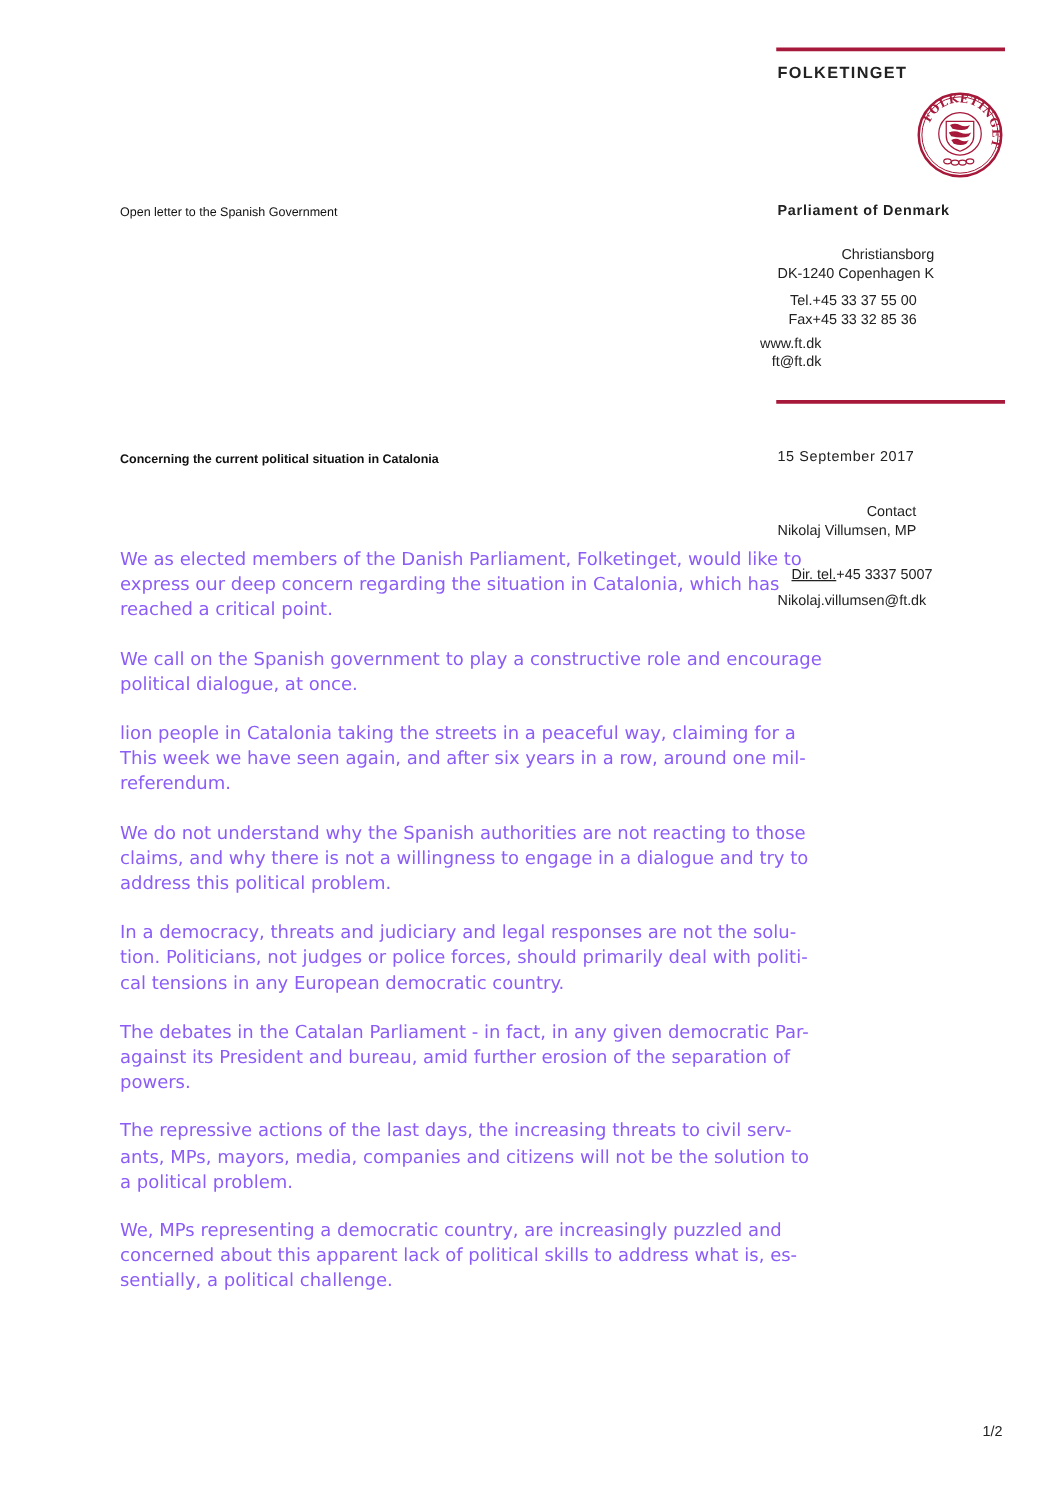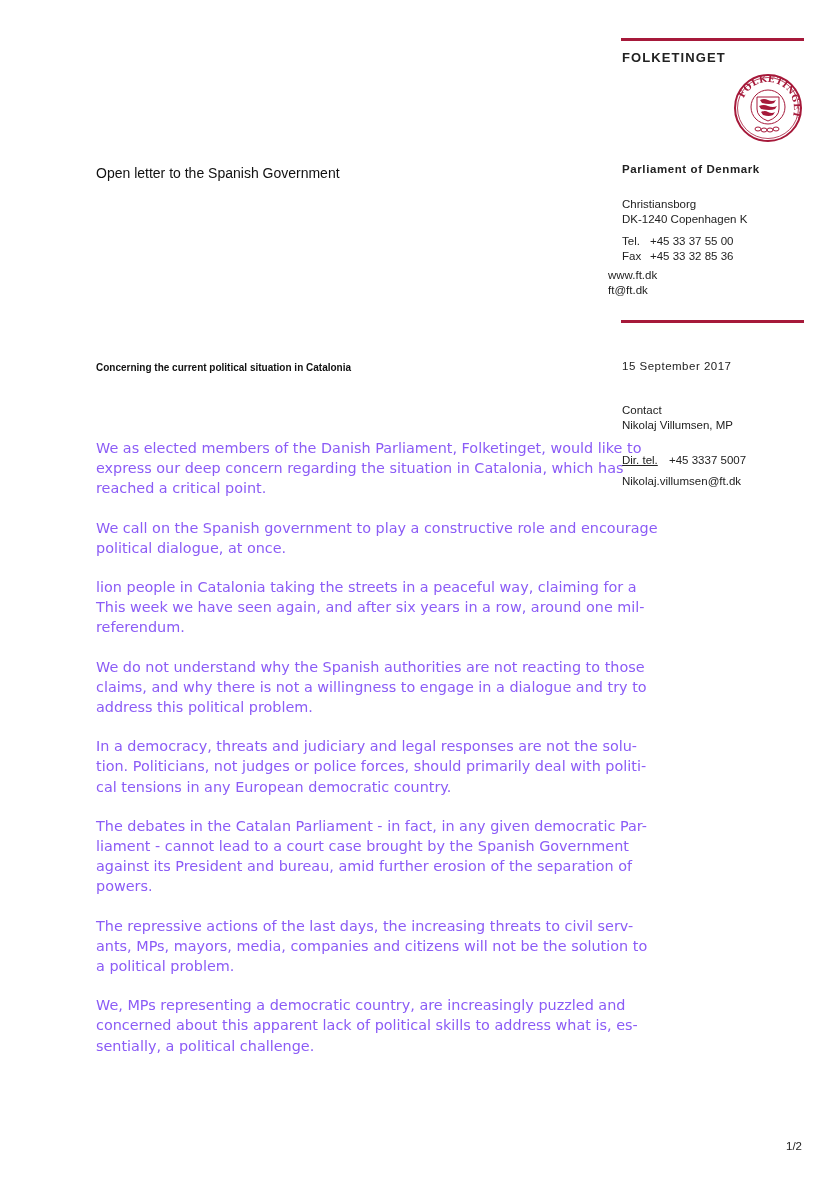--- a/index.html
+++ b/index.html
@@ -1,24 +1,24 @@
 <!DOCTYPE html>
 <html><head>
   <meta charset="utf-8">
   <style>
     html, body { margin: 0; padding: 0; background: #ffffff; }
     body { width: 840px; height: 1199px; position: relative; overflow: hidden; color: #111; }
     .abs { position: absolute; }
     .rule { position: absolute; left: 621px; width: 183px; height: 3px; background: #a6193a; }
     .brand { left: 622px; top: 50px; font-family: "Liberation Sans", sans-serif; font-weight: bold; font-size: 13px; letter-spacing: 1.1px; color: #222; }
     .seal { left: 733px; top: 73px; width: 70px; height: 70px; }
-    .side { font-family: "Liberation Sans", sans-serif; font-size: 11.5px; line-height: 15px; color: #222; }
+    .side { font-family: "Liberation Sans", sans-serif; font-size: 11.5px; line-height: 15px; color: #222; text-align: right; }
     .side-bold { font-weight: bold; letter-spacing: 0.6px; }
     .side-spaced { letter-spacing: 0.5px; }
-    .heading-plain { left: 96px; top: 165px; font-family: "Liberation Sans", sans-serif; font-size: 14px; color: #111; }
+    .heading-plain { left: 96px; top: 165px; font-family: "Liberation Sans", sans-serif; font-size: 10px; color: #111; }
     .heading-bold { left: 96px; top: 362px; font-family: "Liberation Sans", sans-serif; font-size: 10px; font-weight: bold; color: #111; }
     .body-text { left: 96px; top: 438px; width: 510px; font-family: "DejaVu Sans", sans-serif; font-size: 14.4px; line-height: 20.2px; color: #8b5cf6; }
     .body-text p { margin: 0 0 19px 0; white-space: nowrap; }
     .line { display: block; }
     .pagenum { left: 786px; top: 1140px; font-family: "Liberation Sans", sans-serif; font-size: 11.5px; color: #222; }
     .tel-label { display: inline-block; width: 28px; }
     .dir-label { display: inline-block; width: 47px; text-decoration: underline; }
   </style>
 </head>
 <body>
@@ -110,21 +110,20 @@
     <span class="line">claims, and why there is not a willingness to engage in a dialogue and try to</span>
     <span class="line">address this political problem.</span>
   </p>
   <p>
     <span class="line">In a democracy, threats and judiciary and legal responses are not the solu-</span>
     <span class="line">tion. Politicians, not judges or police forces, should primarily deal with politi-</span>
     <span class="line">cal tensions in any European democratic country.</span>
   </p>
   <p>
     <span class="line">The debates in the Catalan Parliament - in fact, in any given democratic Par-</span>
-    <span class="line">liament - cannot lead to a court case brought by the Spanish Government</span>
     <span class="line">against its President and bureau, amid further erosion of the separation of</span>
     <span class="line">powers.</span>
   </p>
   <p>
     <span class="line">The repressive actions of the last days, the increasing threats to civil serv-</span>
     <span class="line">ants, MPs, mayors, media, companies and citizens will not be the solution to</span>
     <span class="line">a political problem.</span>
   </p>
   <p>
     <span class="line">We, MPs representing a democratic country, are increasingly puzzled and</span>

